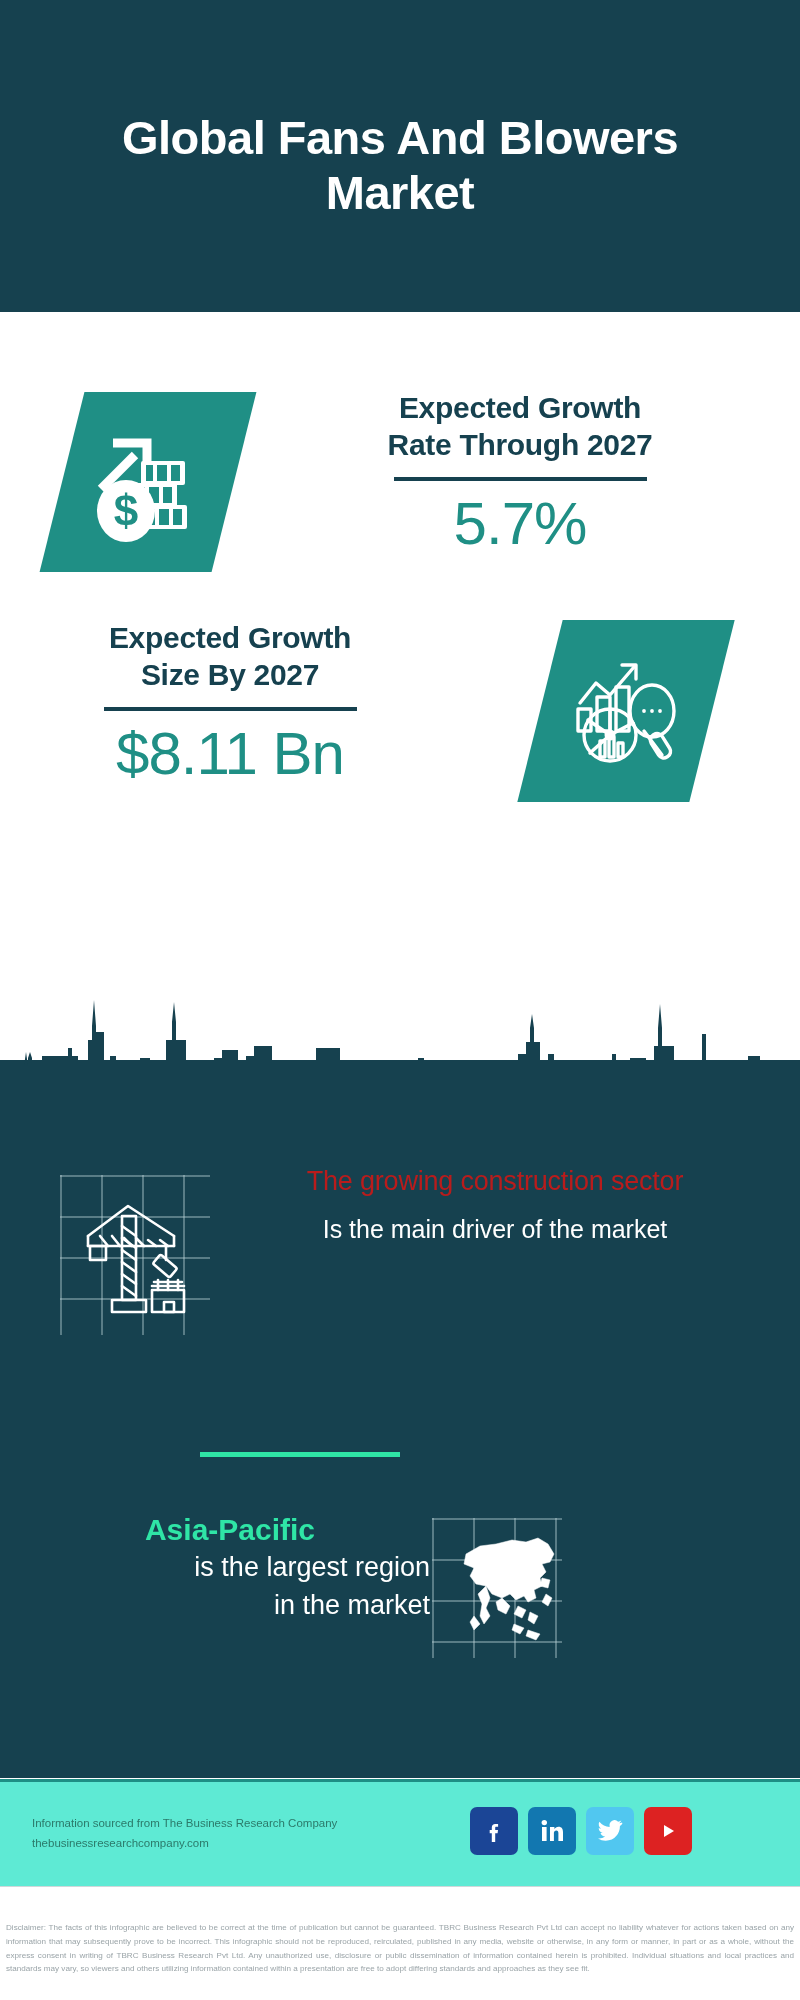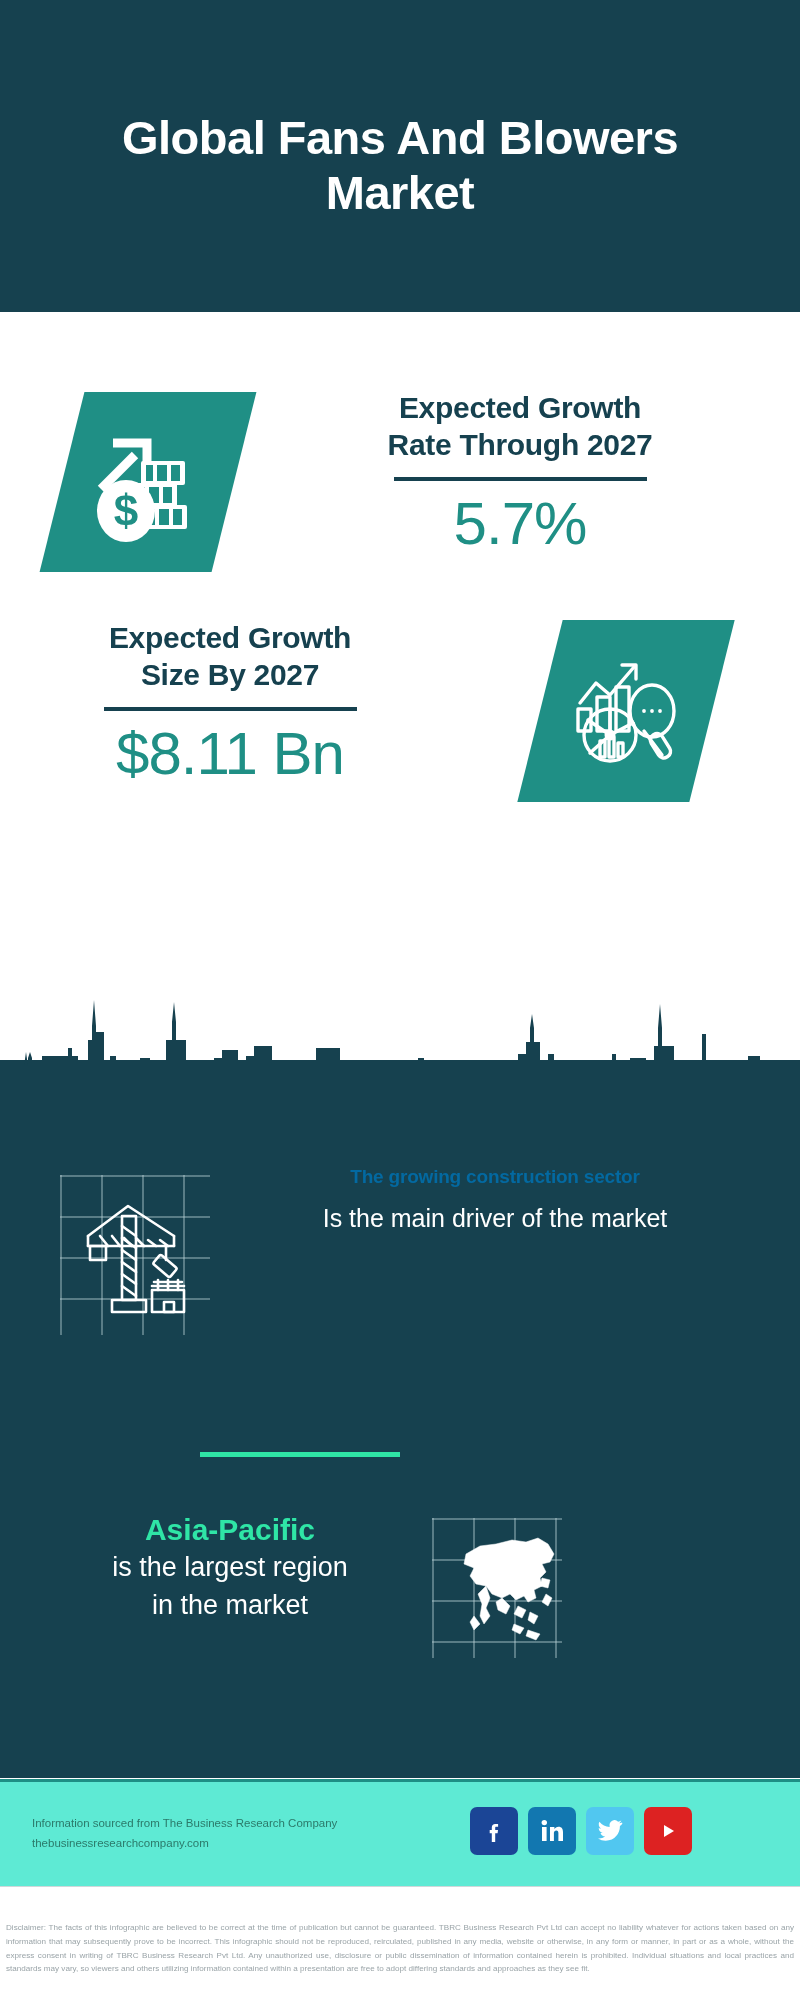--- a/index.html
+++ b/index.html
@@ -91,40 +91,40 @@
   }
 
   
   .driver { position:absolute; left:0; top:1150px; width:800px; height:220px; }
   #driver-grid { left:60px; top:25px; width:150px; height:160px; }
   #driver-icon { position:absolute; left:70px; top:40px; width:130px; height:130px; }
   .driver-text {
     position:absolute; left:205px; top:14px; width:580px; text-align:center;
   }
   .accent-heading {
-    color:#0369a1; font-size:19px; font-weight:bold; line-height:1.33;
+    color:#b91c1c; font-size:27px; font-weight:normal; line-height:1.33;
     letter-spacing:-0.2px;
   }
   .white-sub {
     color:#ffffff; font-size:25px; font-weight:normal; line-height:1.42;
     margin-top:12px;
   }
 
   .mid-divider {
     position:absolute; left:200px; top:1452px;
     width:200px; height:5px; background:#2fe5a6;
   }
 
   
   .region { position:absolute; left:0; top:1500px; width:800px; height:200px; }
   .region-text {
     position:absolute; left:30px; top:10px; width:400px; text-align:center;
   }
   .region-head { color:#2fe5a6; font-size:30px; font-weight:bold; line-height:1.3; }
-  .region-sub { color:#ffffff; font-size:27px; font-weight:normal; line-height:1.4; }
+  .region-sub { color:#ffffff; font-size:27px; font-weight:normal; line-height:1.4;text-align:right; }
   #region-grid { position:absolute; left:432px; top:18px; width:130px; height:140px; }
   #map-icon { position:absolute; left:430px; top:20px; width:140px; height:140px; }
 
   
   .footer {
     position:absolute; left:0; top:1779px; width:800px; height:108px;
     background:#5eead4;
     border-top:3px solid #1f8f85;
     border-bottom:1px solid #cfd8da;
   }

